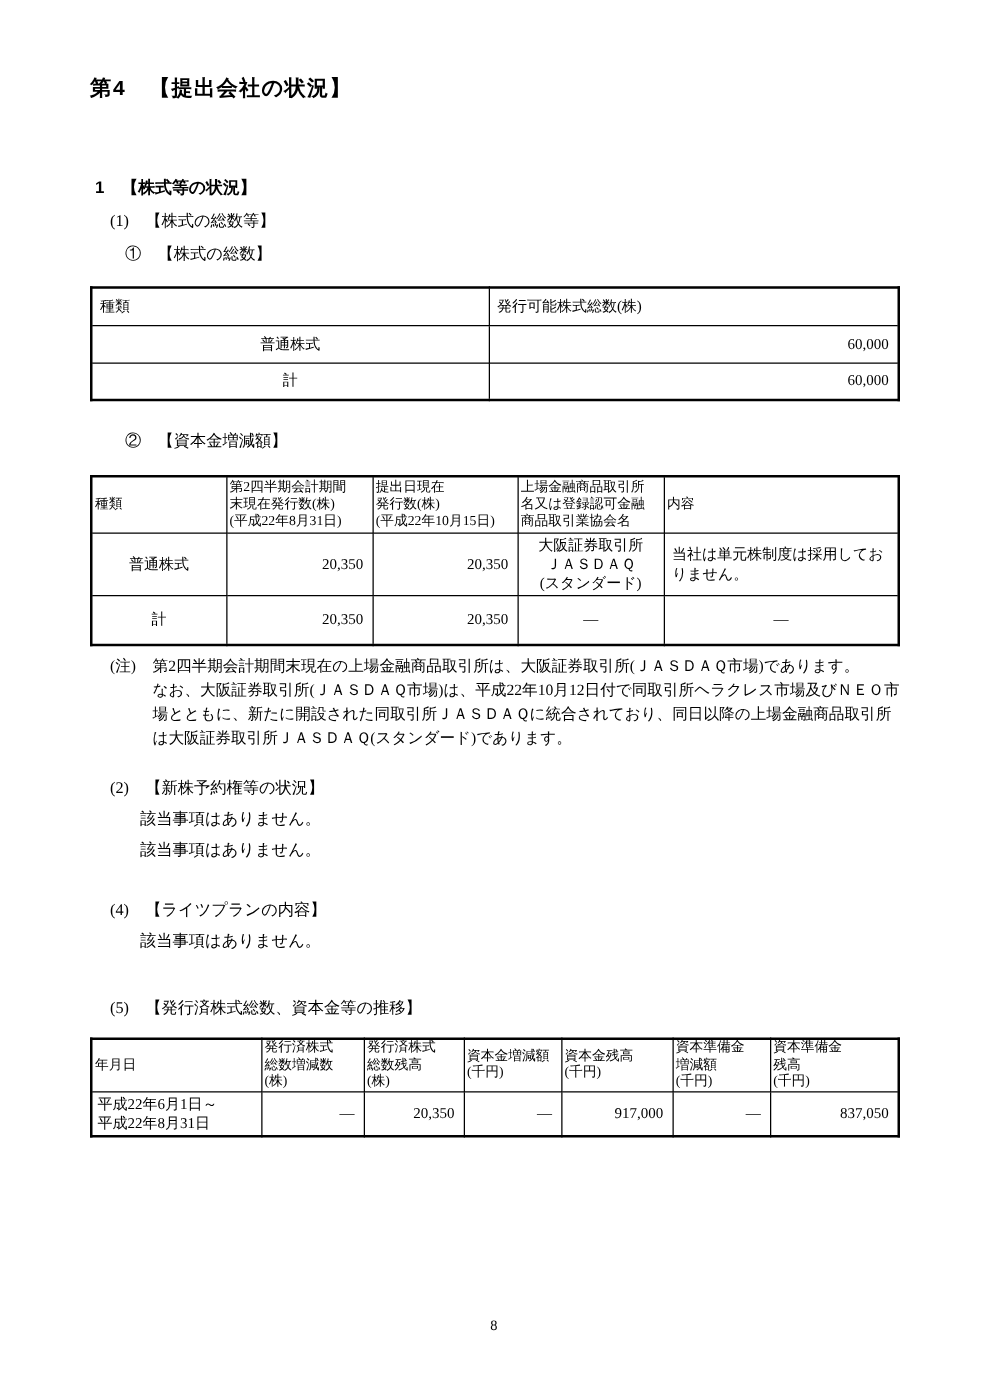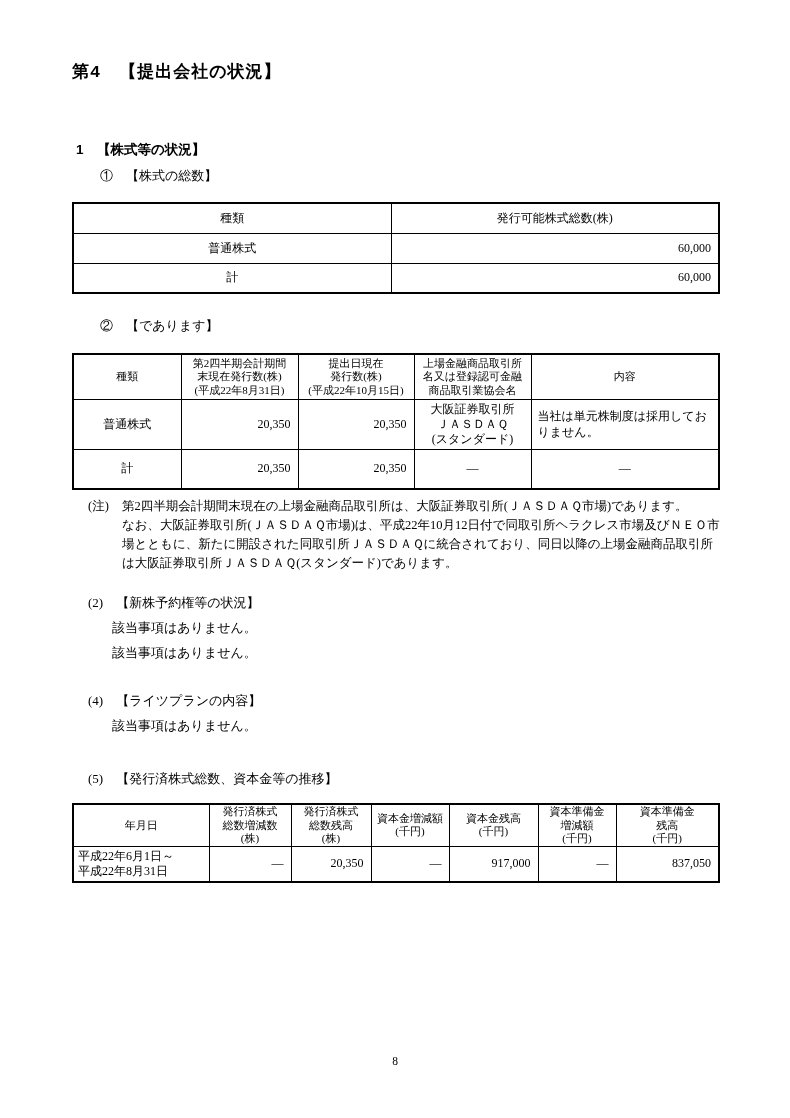--- a/index.html
+++ b/index.html
@@ -44,21 +44,21 @@
   }
   th, td {
     border: 1px solid #000;
     font-weight: normal;
     font-size: 12px;
     line-height: 15px;
     padding: 2px 6px;
     vertical-align: middle;
     overflow: hidden;
   }
-  th { text-align: center; }
+  th { text-align: left; }
   .hdr-small th { font-size: 11px; line-height: 13.5px; padding: 0 2px; margin-top: 30px; }
   .pre { white-space: pre-line; }
   .ctr { text-align: center; }
   .num { text-align: right; padding-right: 7px; margin-left: 12px; }
   .lft { text-align: left; padding-left: 6px; }
 
   .t1 { margin-top: 17px; }
   .t1 tr { height: 30px; }
 
   .t2 { margin-top: 18px; }
@@ -105,20 +105,21 @@
 </style>
 </head>
 <body>
 
 <div class="page">
 
   <div class="doc-title">第4　【提出会社の状況】</div>
 
   <div class="h-level1">1　【株式等の状況】</div>
 
+  <div class="h-level2 mt-sub1">(1)　【株式の総数等】</div>
 
   <div class="h-level3 mt-sub2">①　【株式の総数】</div>
 
   <table class="t1">
     <colgroup>
         <col style="width:318px">
         <col style="width:328px">
       </colgroup>
     <tbody>
         <tr>
@@ -129,21 +130,21 @@
       <td class="ctr">普通株式</td>
       <td class="num">60,000</td>
     </tr>
     <tr>
       <td class="ctr">計</td>
       <td class="num">60,000</td>
     </tr>
   </tbody>
     </table>
 
-  <div class="h-level3" style="margin-top:23px">②　【であります】</div>
+  <div class="h-level3" style="margin-top:23px">②　【資本金増減額】</div>
 
   <table class="t2">
     <colgroup>
       <col style="width:108px">
         <col style="width:117px">
         <col style="width:116px">
         <col style="width:117px">
         <col style="width:188px">
     </colgroup>
     <tbody>

